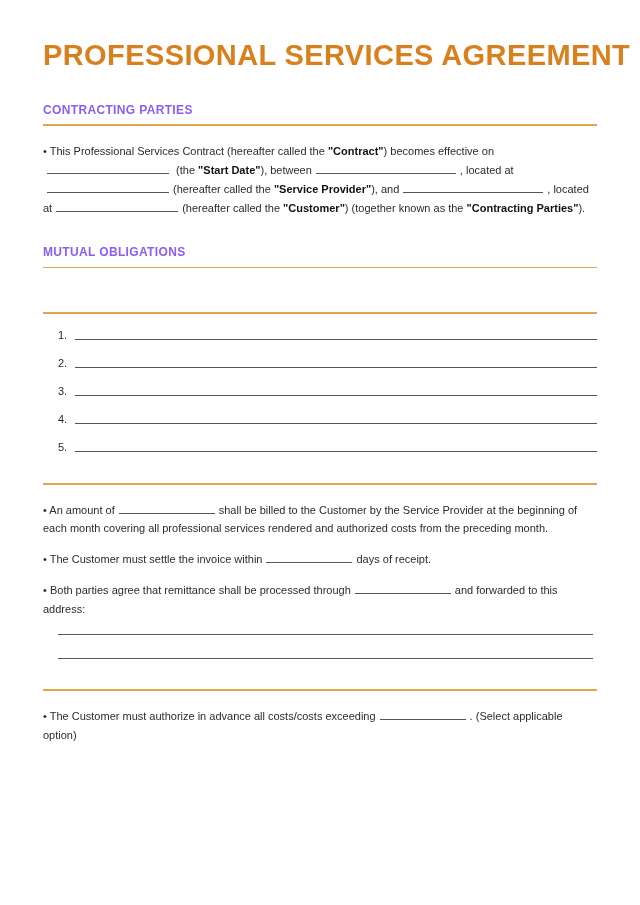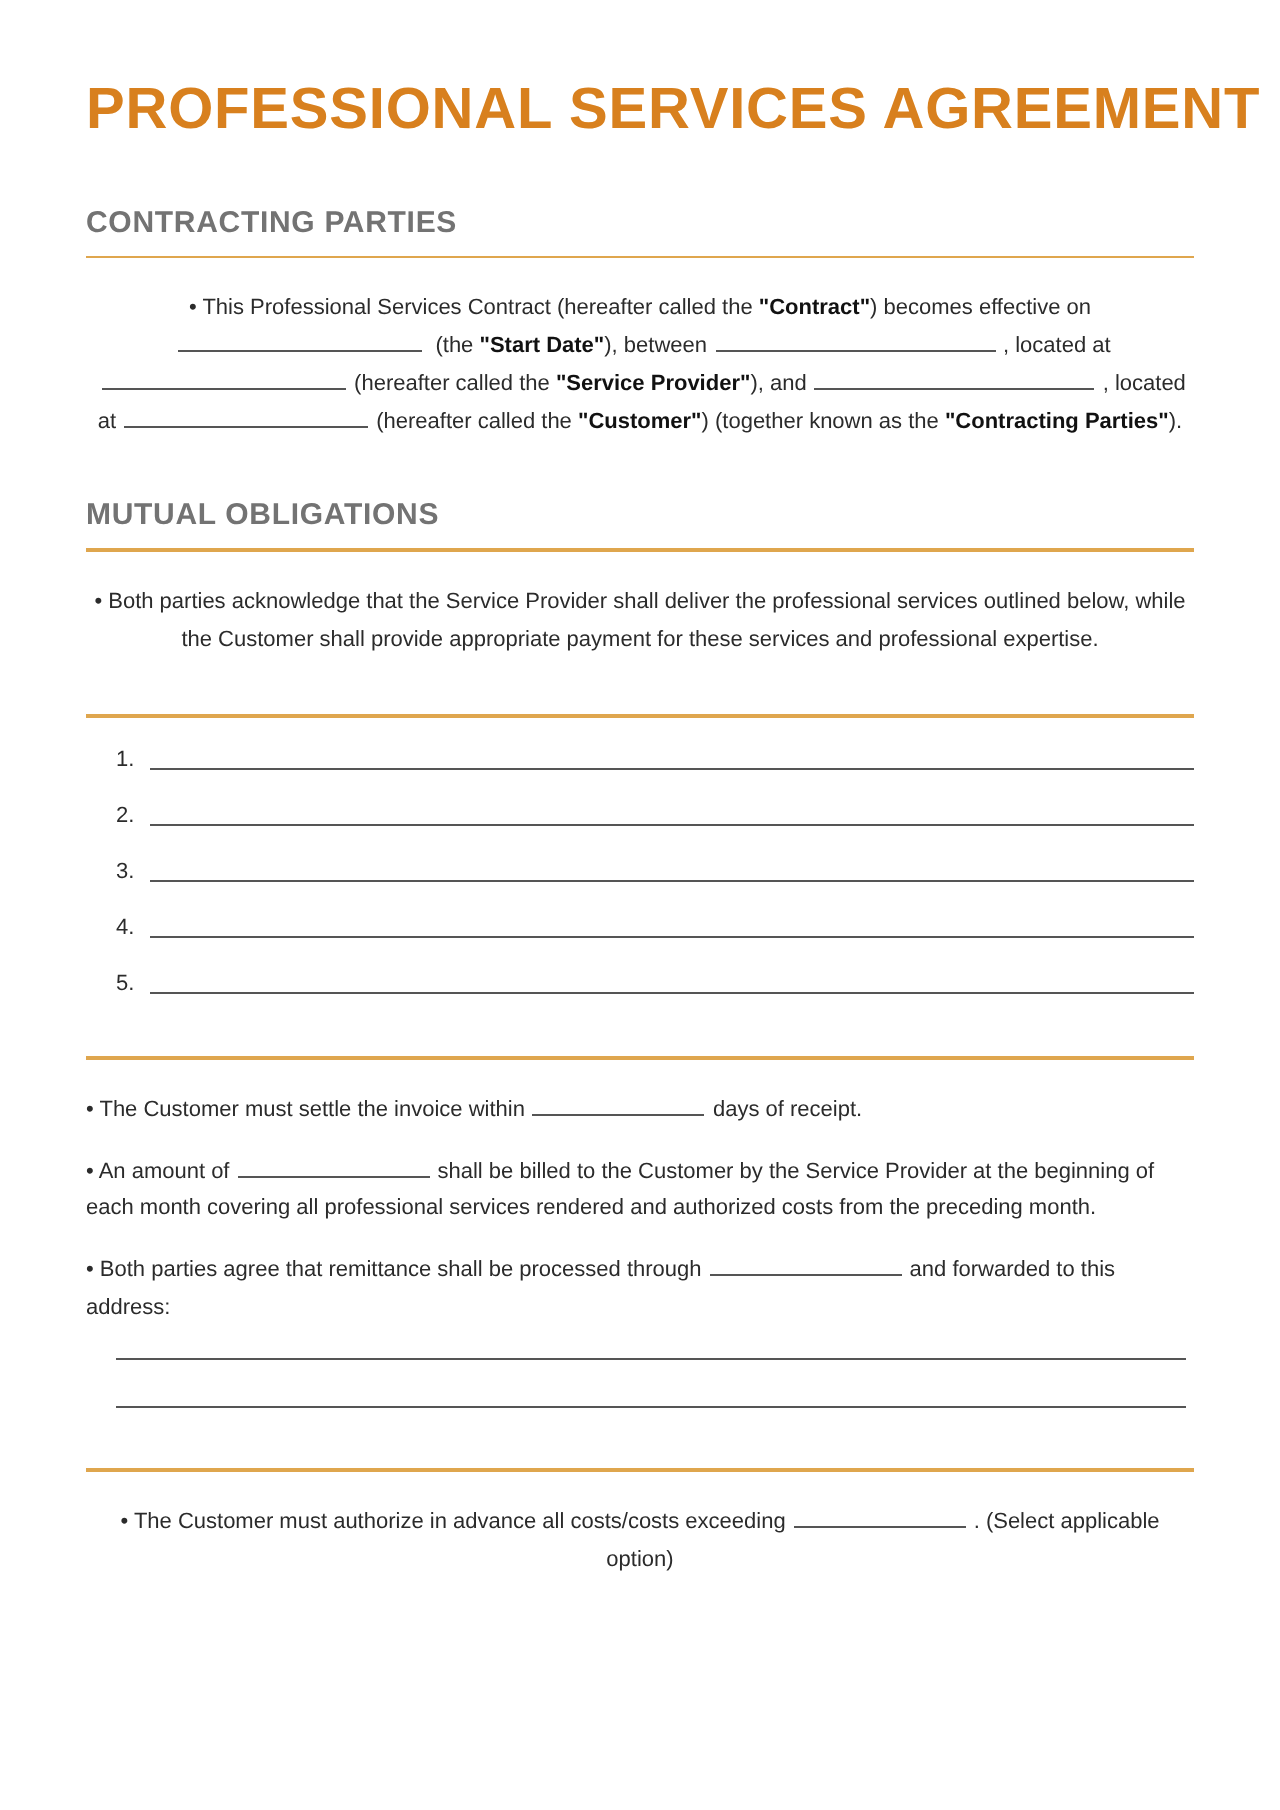--- a/index.html
+++ b/index.html
@@ -32,41 +32,41 @@
     margin: 0;
     padding-top: 22px;
     padding-bottom: 0;
     line-height: 1.2;
     white-space: nowrap;
   }
   .section {
     margin-top: 0;
   }
   .section-title {
-    font-size: 15px;
+    font-size: 12px;
     font-weight: bold;
-    color: #737373;
+    color: #8b5cf6;
     letter-spacing: 0.35px;
     margin: 0 0 7px 0;
     line-height: 1.2;
   }
   .section-rule {
     height: 1.6px;
     background: #DFA64E;
     width: 100%;
     margin: 0 0 16px 0;
   }
   .para {
     font-size: 11px;
     line-height: 1.72;
     color: #2b2b2b;
     margin: 0 0 12px 0;
     text-align: left;
   }
-  .para:last-child { margin-bottom: 0; text-align: center; }
+  .para:last-child { margin-bottom: 0; }
   .para b { color: #111; font-weight: bold; }
   .fill {
     display: inline-block;
     border-bottom: 1.2px solid #555;
     vertical-align: baseline;
     margin: 0 4px;
     height: 11px;
   }
   .fill.w-md  { width: 86px; }
   .fill.w-lg  { width: 96px; }
@@ -132,21 +132,20 @@
       <span>This Professional Services Contract (hereafter called the </span><b>"Contract"</b><span>) becomes effective on</span><span class="fill w-xl"></span>
       <span>(the </span><b>"Start Date"</b><span>), between</span><span class="fill w-xxl"></span><span>, located at</span><span class="fill w-xl"></span><span>(hereafter called the </span><b>"Service Provider"</b><span>), and</span><span class="fill w-xxl"></span><span>, located at</span><span class="fill w-xl"></span><span>(hereafter called the </span><b>"Customer"</b><span>) (together known as the </span><b>"Contracting Parties"</b><span>).</span>
     </p>
   </div>
 
   <div class="sp-2"></div>
 
   <div class="section">
     <div class="section-title">MUTUAL OBLIGATIONS</div>
     <div class="section-rule"></div>
-    <p class="para">• Both parties acknowledge that the Service Provider shall deliver the professional services outlined below, while the Customer shall provide appropriate payment for these services and professional expertise.</p>
   </div>
 
   <div class="sp-3"></div>
 
   <div class="section">
     <div class="section-rule"></div>
     <ul class="num-list">
       <li class="num-item">
         <span class="num-label">1.</span>
         <span class="num-line"></span>
@@ -168,24 +167,24 @@
         <span class="num-line"></span>
       </li>
     </ul>
   </div>
 
   <div class="sp-4"></div>
 
   <div class="section">
     <div class="section-rule"></div>
     <p class="para"><span>•</span>
+      <span>An amount of</span><span class="fill w-lg"></span><span>shall be billed to the Customer by the Service Provider at the beginning of each month covering all professional services rendered and authorized costs from the preceding month.</span>
+    </p>
+    <p class="para"><span>•</span>
       <span>The Customer must settle the invoice within</span><span class="fill w-md"></span><span>days of receipt.</span>
-    </p>
-    <p class="para"><span>•</span>
-      <span>An amount of</span><span class="fill w-lg"></span><span>shall be billed to the Customer by the Service Provider at the beginning of each month covering all professional services rendered and authorized costs from the preceding month.</span>
     </p>
     <p class="para"><span>•</span>
       <span>Both parties agree that remittance shall be processed through</span><span class="fill w-lg"></span><span>and forwarded to this address:</span>
     </p>
     <div class="addr-lines">
       <div class="addr-line"></div>
       <div class="addr-line"></div>
     </div>
   </div>
 

